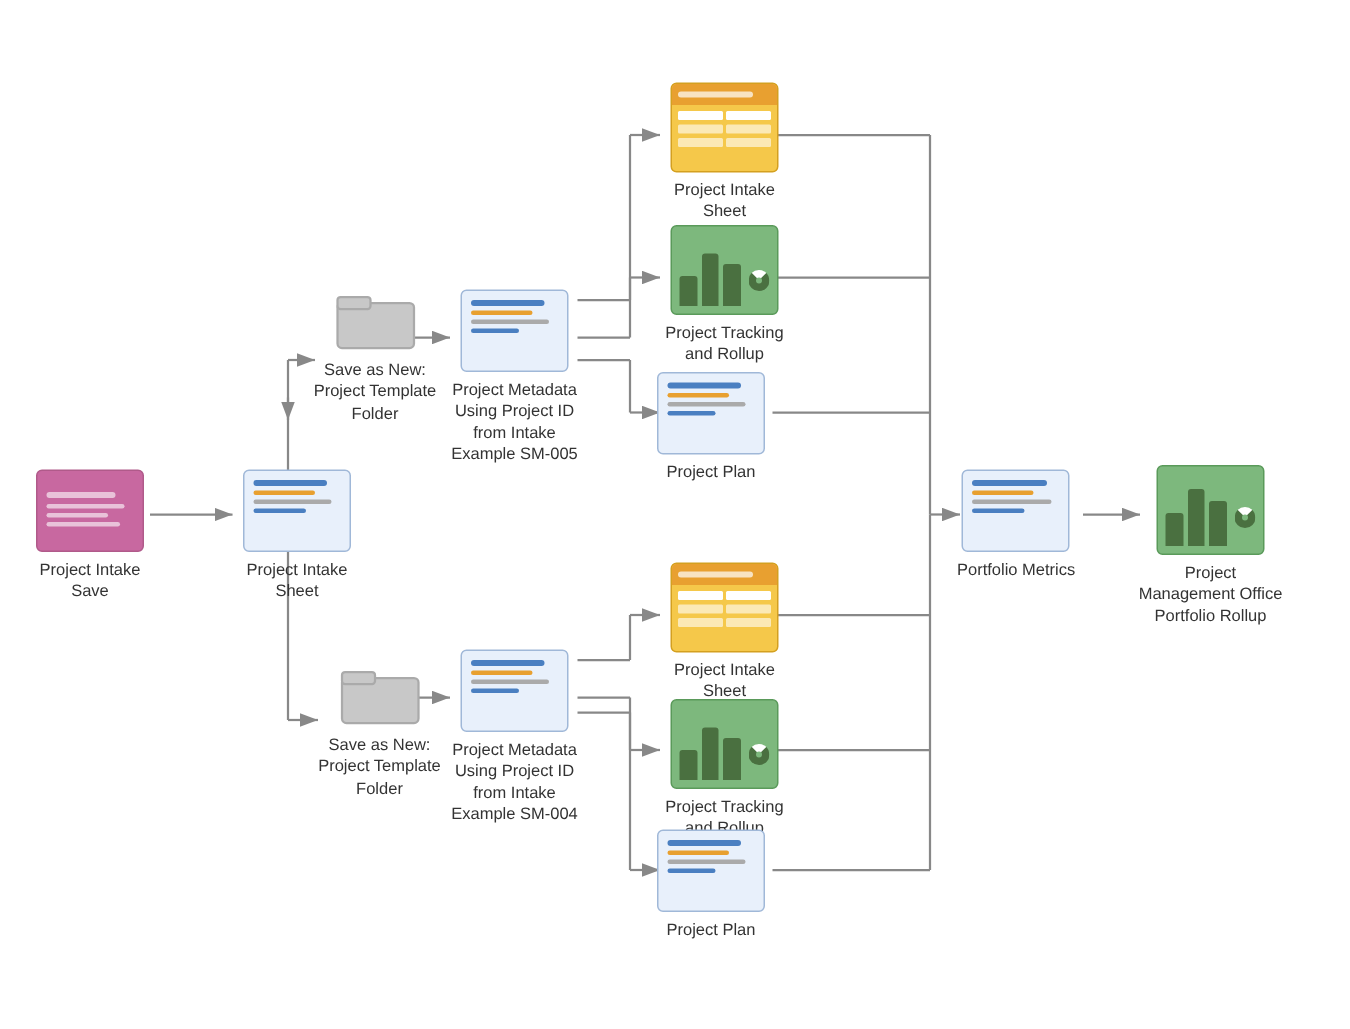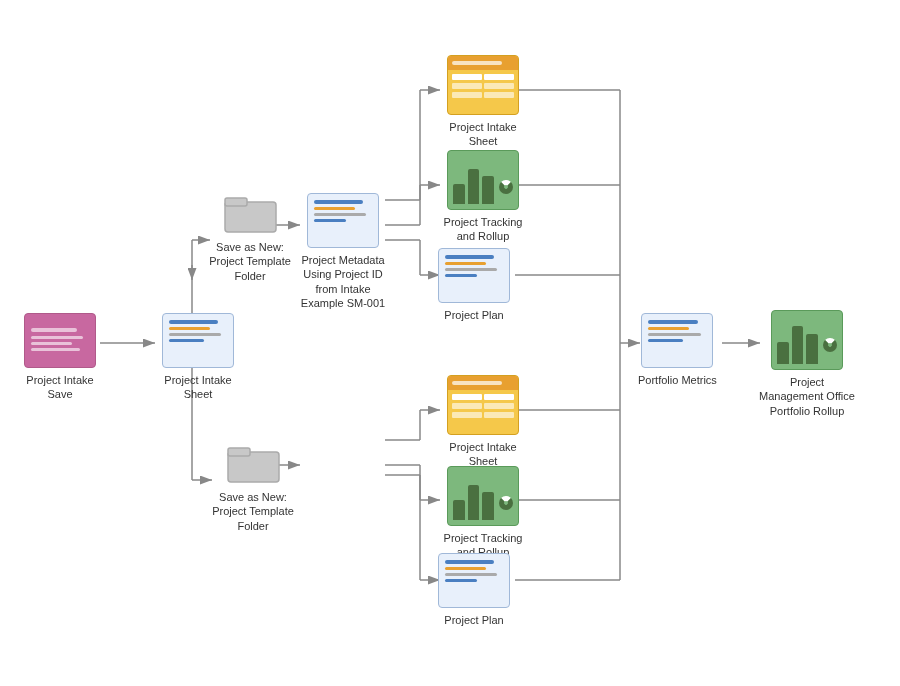--- a/index.html
+++ b/index.html
@@ -172,23 +172,32 @@
     <div class="node-label">Save as New: Project Template Folder</div>
   </div>
 
   <div class="node" style="left:298px; top:193px;">
     <div class="card card-sheet" style="width:72px;height:55px;padding:6px;">
       <div class="card-line card-line-blue" style="width:85%;height:4px;margin-bottom:3px;"></div>
       <div class="card-line card-line-orange" style="width:70%;height:3px;margin-bottom:3px;"></div>
       <div class="card-line card-line-gray" style="width:90%;height:3px;margin-bottom:3px;"></div>
       <div class="card-line card-line-blue" style="width:55%;height:3px;"></div>
     </div>
-    <div class="node-label">Project Metadata Using Project ID from Intake Example SM-001</div>
-  </div>
-
+    <div class="node-label">Project Metadata Using Project ID from Intake Example SM-005</div>
+  </div>
+
+  <div class="node" style="left:298px; top:433px;">
+    <div class="card card-sheet" style="width:72px;height:55px;padding:6px;">
+      <div class="card-line card-line-blue" style="width:85%;height:4px;margin-bottom:3px;"></div>
+      <div class="card-line card-line-orange" style="width:70%;height:3px;margin-bottom:3px;"></div>
+      <div class="card-line card-line-gray" style="width:90%;height:3px;margin-bottom:3px;"></div>
+      <div class="card-line card-line-blue" style="width:55%;height:3px;"></div>
+    </div>
+    <div class="node-label">Project Metadata Using Project ID from Intake Example SM-004</div>
+  </div>
 
   <div class="node" style="left:438px; top:55px;">
     <div class="card" style="width:72px;height:60px;background:#f5c84a;border-color:#d4a020;overflow:hidden;">
 
       <div style="background:#e8a030;height:14px;width:100%;display:flex;align-items:center;padding:0 4px;">
         <div style="height:4px;background:rgba(255,255,255,0.7);border-radius:2px;width:80%;"></div>
       </div>
       <div style="padding:4px;">
         <div style="display:flex;gap:2px;margin-bottom:3px;">
           <div style="height:6px;background:#fff;border-radius:1px;flex:1;"></div>

